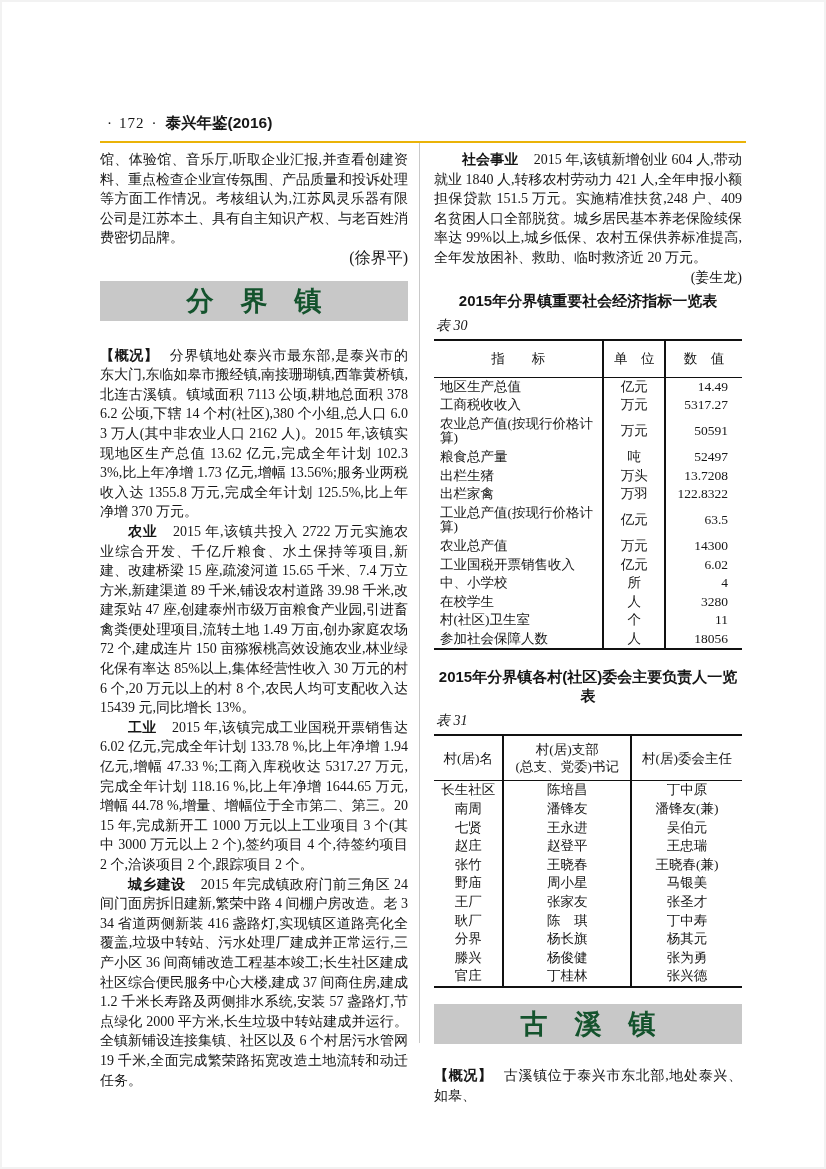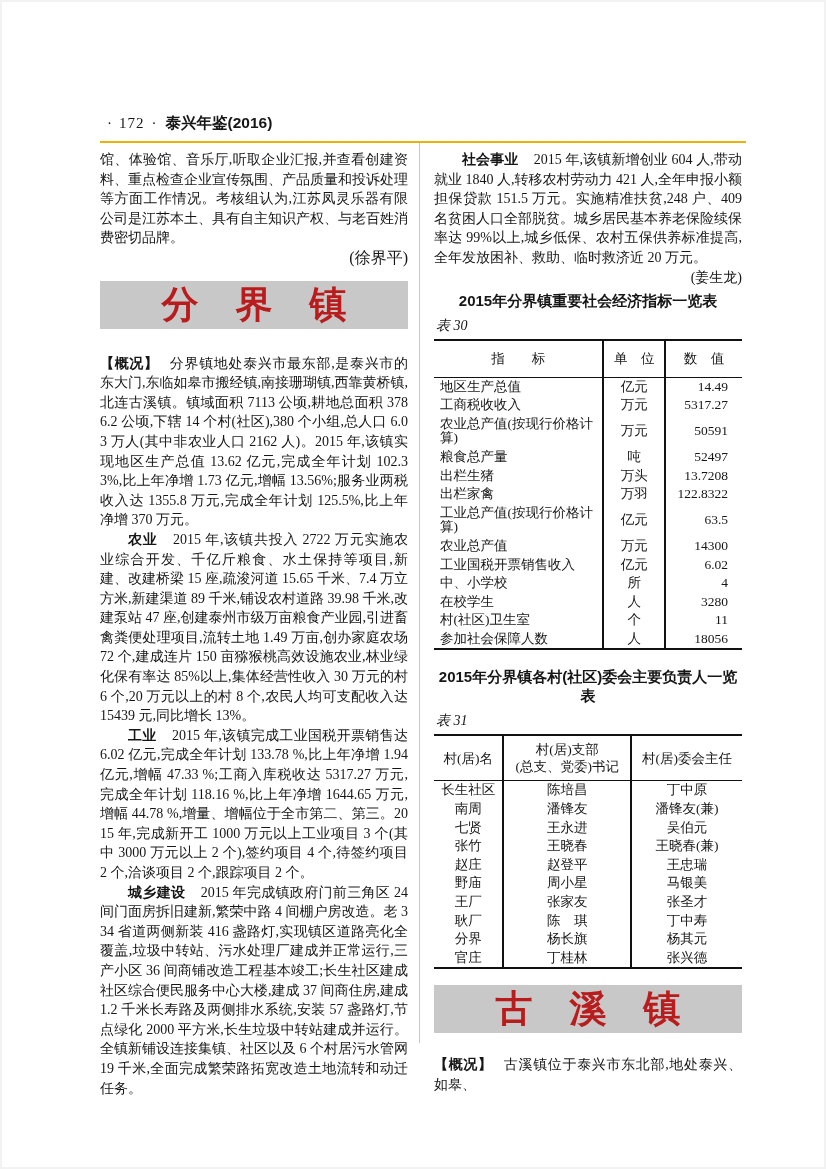--- a/index.html
+++ b/index.html
@@ -29,24 +29,24 @@
 
   .body-text { margin:0; font-size:14px; line-height:19.6px; text-align:justify; word-break:break-all; }
   .indent { text-indent:2em; }
   .signature { margin:0; font-size:16px; line-height:19.6px; text-align:right; }
   .sig-inline { float:right; }
 
   .para-label { font-weight:bold; margin-right:1.1em; }
   .label-hei  { font-weight:bold; font-family:"Liberation Sans","DejaVu Sans",sans-serif; margin-right:0.8em; }
 
   .banner {
-    height:48px; margin-top:13px; background:#c8c8c8;
+    height:40px; margin-top:13px; background:#c8c8c8;
     display:flex; align-items:center; justify-content:center;
     font-family:"Liberation Sans","DejaVu Sans",sans-serif;
-    font-weight:bold; font-size:37px; color:#b91c1c;
+    font-weight:bold; font-size:27px; color:#14532d;
   }
   .overview-p { margin-top:25px; }
 
   .tbl-title {
     margin:24px 0 0 0; text-align:center;
     font-family:"Liberation Sans","DejaVu Sans",sans-serif;
     font-weight:bold; font-size:15px;
   }
   .tbl-title.t31t { margin-top:18px; }
   .tbl-label { font-style:italic; font-size:14px; margin:6px 0 4px 2px; }
@@ -214,50 +214,55 @@
           <td>南周</td>
           <td>潘锋友</td>
           <td>潘锋友(兼)</td>
         </tr>
           <tr>
           <td>七贤</td>
           <td>王永进</td>
           <td>吴伯元</td>
         </tr>
           <tr>
+          <td>赵庄</td>
+          <td>赵登平</td>
+          <td>王忠瑞</td>
+        </tr>
+          <tr>
           <td>张竹</td>
           <td>王晓春</td>
           <td>王晓春(兼)</td>
         </tr>
           <tr>
-          <td>赵庄</td>
-          <td>赵登平</td>
-          <td>王忠瑞</td>
-        </tr>
-          <tr>
           <td>野庙</td>
           <td>周小星</td>
           <td>马银美</td>
         </tr>
           <tr>
           <td>王厂</td>
           <td>张家友</td>
           <td>张圣才</td>
         </tr>
           <tr>
           <td>耿厂</td>
           <td>陈　琪</td>
           <td>丁中寿</td>
         </tr>
           <tr>
           <td>分界</td>
           <td>杨长旗</td>
           <td>杨其元</td>
         </tr>
           <tr>
+          <td>滕兴</td>
+          <td>杨俊健</td>
+          <td>张为勇</td>
+        </tr>
+          <tr>
           <td>官庄</td>
           <td>丁桂林</td>
           <td>张兴德</td>
         </tr>
         </tbody>
     </table>
 
     <div class="banner" style="margin-top: 16px; background: rgb(200, 200, 200);">
       <span>古　溪　镇</span>
     </div>

